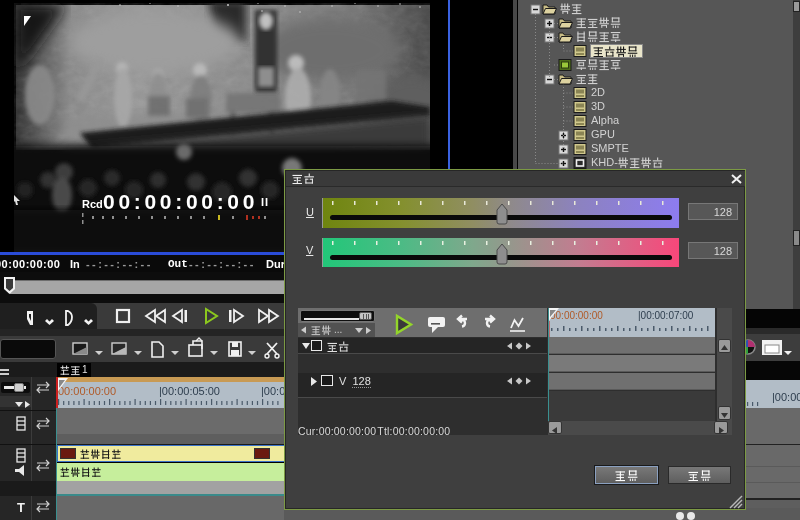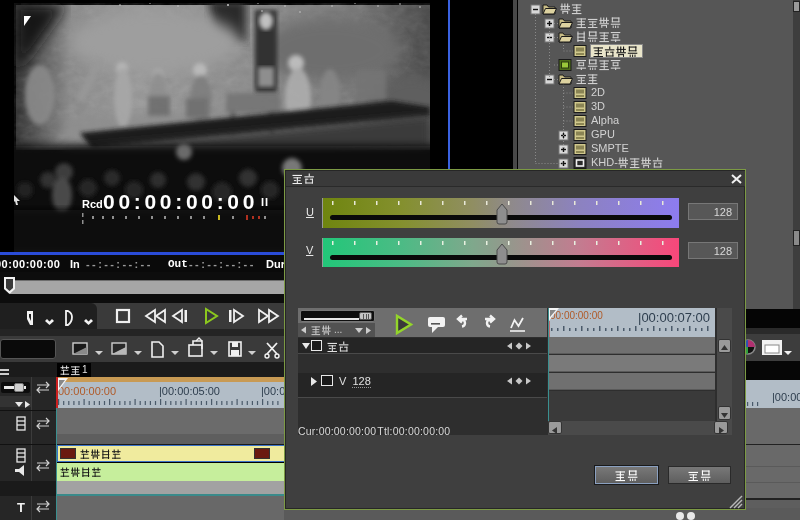--- a/index.html
+++ b/index.html
@@ -909,21 +909,21 @@
         <svg class="abs" width="30" height="14" style="left:207px;top:2px;">
             <polygon points="2,6 7,2.5 7,9.5" fill="#c8c8c8"></polygon>
             <polygon points="14,2.5 17.5,6 14,9.5 10.5,6" fill="#c8c8c8"></polygon>
             <polygon points="21,2.5 26,6 21,9.5" fill="#c8c8c8"></polygon>
           </svg>
       </div>
       <span class="abs" style="left:0px;top:117px;font-size:10.5px;color:#d8d8d8;letter-spacing:0.2px;">Cur:00:00:00:00<span style="margin-left:1px;text-align:center;">Ttl:00:00:00:00</span></span>
 
       <div class="abs" style="left:250px;top:0;width:167px;height:29px;background:#b2bdc7;">
         <span class="abs" style="left:2px;top:2px;font-size:10px;color:#b05a28;">00:00:00:00</span>
-        <span class="abs" style="left:90px;top:2px;font-size:13px;color:#2e3e4e;">|00:00:07:00</span>
+        <span class="abs" style="left:90px;top:2px;font-size:10px;color:#2e3e4e;">|00:00:07:00</span>
         <svg width="167" height="29" style="position:absolute;left:0;top:0;">
           <g fill="#4a5a6a">
             <rect x="3" y="20" width="1.5" height="3"></rect>
               <rect x="9" y="20" width="1.5" height="3"></rect>
               <rect x="15" y="18" width="1.5" height="5"></rect>
               <rect x="21" y="20" width="1.5" height="3"></rect>
             <rect x="27" y="20" width="1.5" height="3"></rect>
               <rect x="33" y="18" width="1.5" height="5"></rect>
               <rect x="39" y="20" width="1.5" height="3"></rect>
               <rect x="45" y="20" width="1.5" height="3"></rect>

